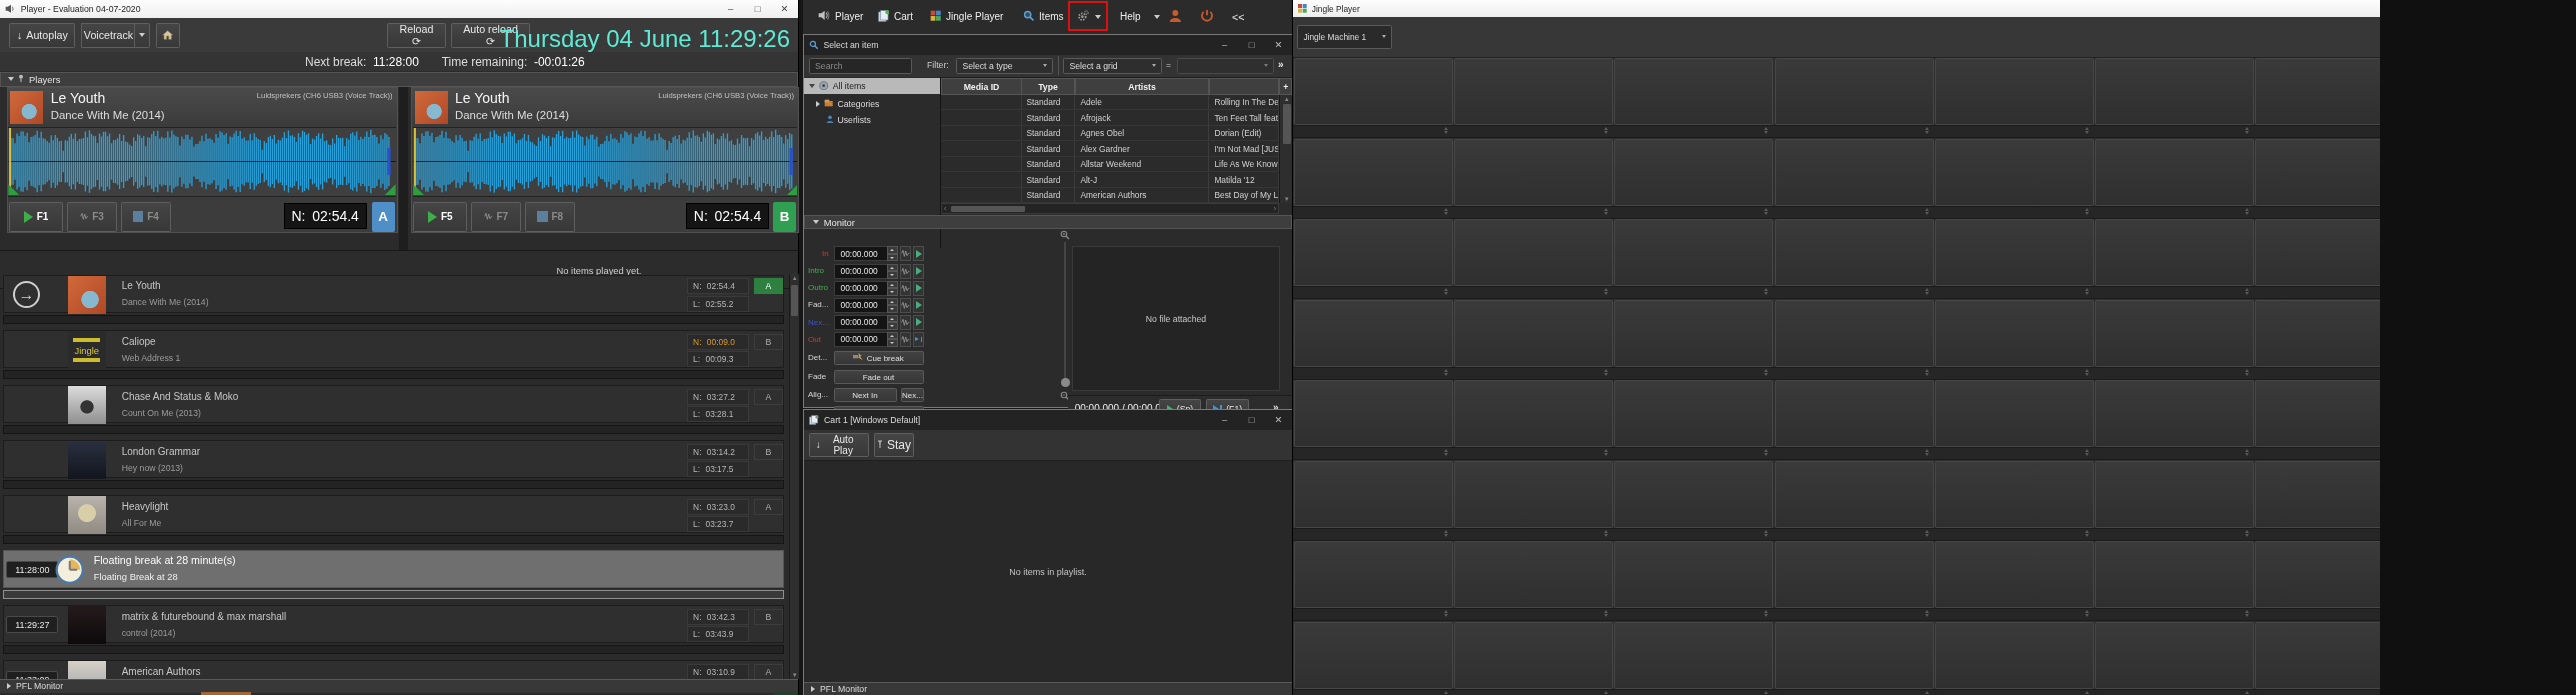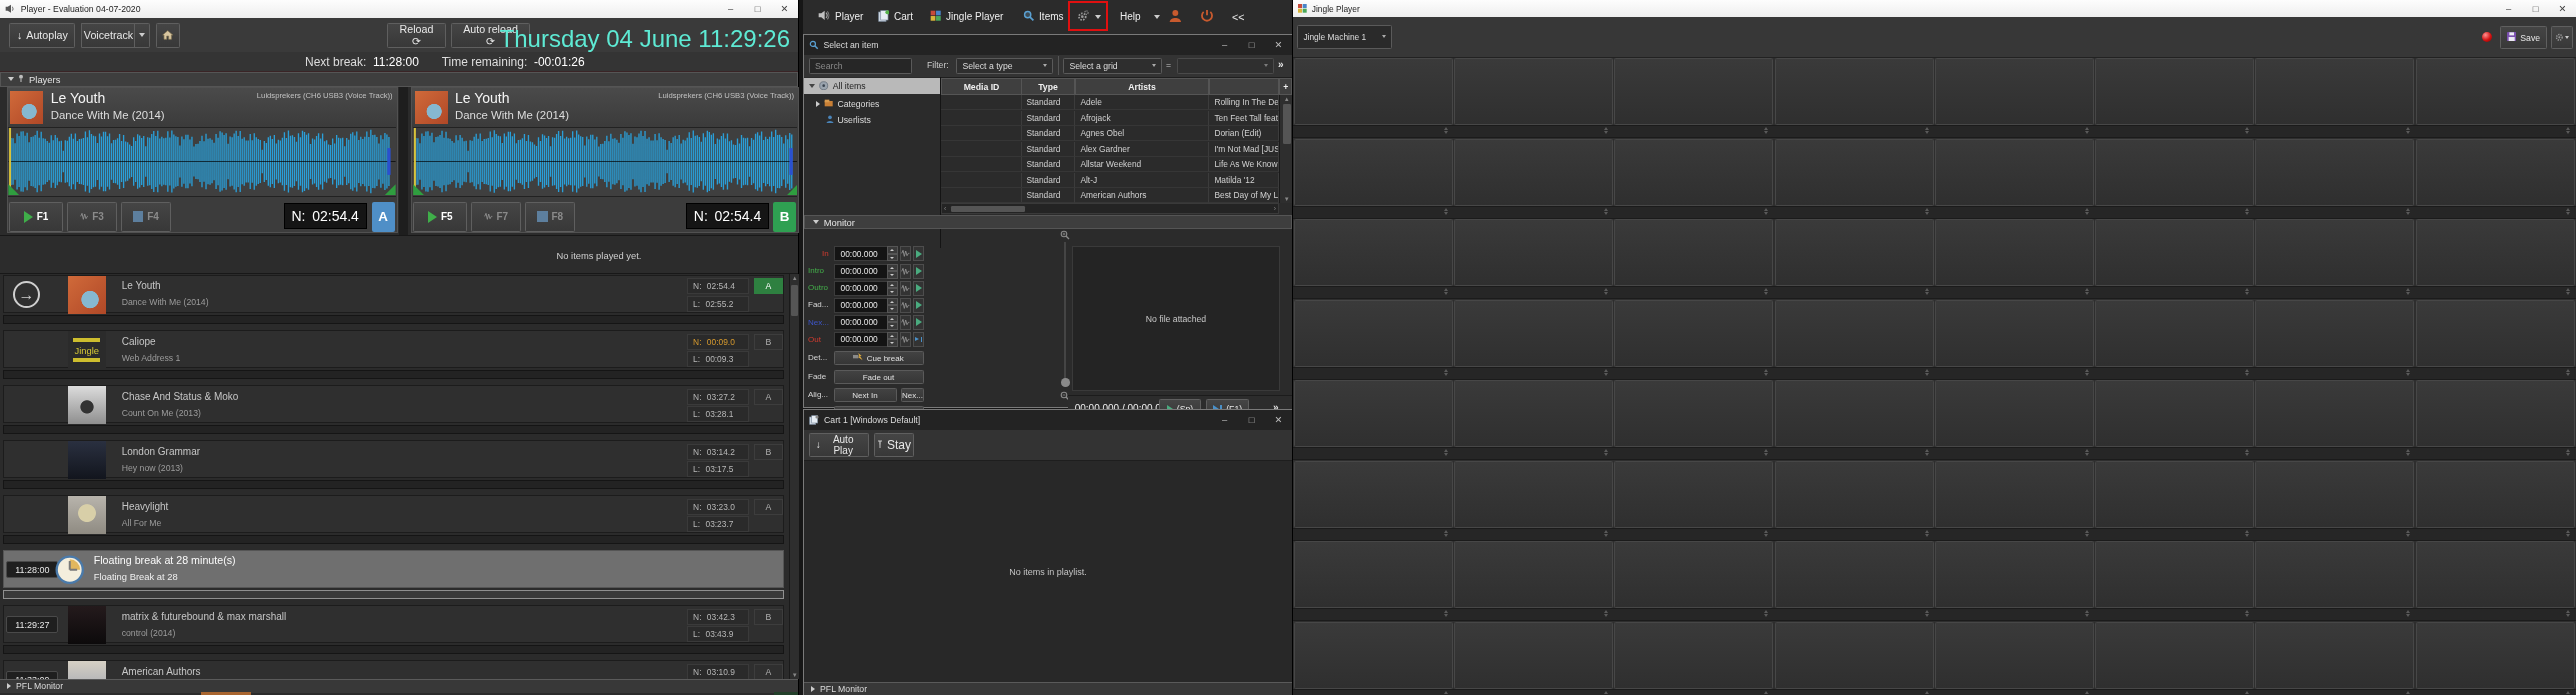--- a/index.html
+++ b/index.html
@@ -1,16 +1,16 @@
 <!DOCTYPE html>
 <html style="font-size:10.7px"><head>
 <meta charset="utf-8">
 <style>
   html,body{margin:0;padding:0;background:#101010;}
-  .screen{position:relative;width:2576px;height:696px;overflow:hidden;background:#161616;
+  .screen{position:relative;width:2380px;height:696px;overflow:hidden;background:#161616;
           font-family:"Liberation Sans",sans-serif;color:#ddd;}
   .abs{position:absolute;}
   .win{position:absolute;background:#2b2b2b;}
   
   .tb-light{position:absolute;left:0;right:0;top:0;height:18px;background:linear-gradient(#fdfdfd,#eee);
             color:#222;display:flex;align-items:center;font-size:8.7px;border-bottom:0.7px solid #b8b8b8;}
   .tb-dark{position:absolute;left:0;right:0;height:20px;background:#232323;color:#ddd;
            display:flex;align-items:center;font-size:8.7px;border-bottom:0.7px solid #111;}
   .tb-ico{margin:0 4.7px 0 5.4px;display:inline-flex;}
   .winctrls{margin-left:auto;display:flex;}
@@ -37,21 +37,21 @@
   .pdevice{position:absolute;right:4px;top:3.4px;font-size:7.7px;color:#c2c2c2;}
   .pwave{position:absolute;left:0.7px;right:0.7px;top:39px;height:68px;background:#3f3f3f;border-top:0.7px solid #222;border-bottom:0.7px solid #222;overflow:hidden;}
   .fbtn{position:absolute;top:114px;height:29.5px;font-size:10px;font-weight:bold;}
   .nbox{position:absolute;top:115px;height:25.5px;background:#151515;border:0.7px solid #000;color:#fff;
         font-size:14px;display:flex;align-items:center;justify-content:center;gap:6.7px;box-sizing:border-box;}
   .slotbadge{position:absolute;top:114px;width:23px;height:29.5px;border-radius:2px;color:#fff;font-weight:bold;
              font-size:13.4px;display:flex;align-items:center;justify-content:center;}
   .tri-play{width:0;height:0;border-top:6px solid transparent;border-bottom:6px solid transparent;border-left:9.4px solid #3fae49;}
   .tri-play.sm{border-top-width:4px;border-bottom-width:4px;border-left-width:6px;border-left-color:#4aab7f;}
   .stopsq{width:10.7px;height:10.7px;background:#5d7f9e;}
-  .queuebar{position:absolute;left:0;width:798px;top:235px;height:39px;background:#2c2c2c;
+  .queuebar{position:absolute;left:0;width:798px;top:250px;height:39px;background:#2c2c2c;
             border-top:0.7px solid #181818;border-bottom:0.7px solid #181818;box-sizing:border-box;}
   .playersep{position:absolute;left:399px;width:9.4px;top:87px;height:187px;background:#1e1e1e;}
   .queuenote{position:absolute;left:409px;width:380px;top:0;height:38px;display:flex;align-items:center;justify-content:center;
              font-size:9.4px;color:#cfcfcf;}
   
   .plist{position:absolute;left:2.7px;top:274px;width:785px;height:405px;overflow:hidden;}
   .prow{position:absolute;left:0;width:781px;height:38px;background:#2f2f2f;border:0.7px solid #1c1c1c;box-sizing:border-box;}
   .prow.break{background:#6f6f6f;border-color:#555;}
   .pstrip{position:absolute;left:0;width:781px;height:8.7px;background:#232323;border:0.7px solid #151515;box-sizing:border-box;}
   .pstrip.break{background:#3a3a3a;border:0.7px solid #909090;}

